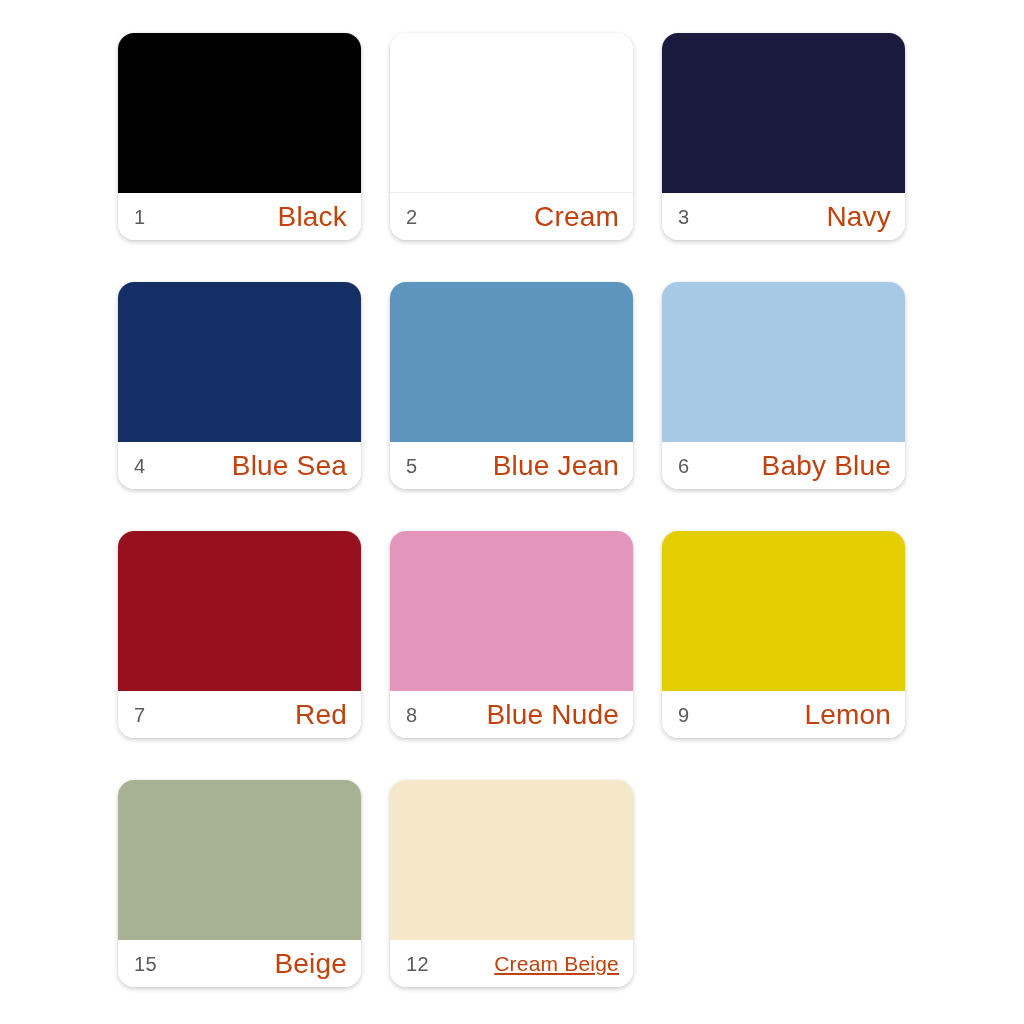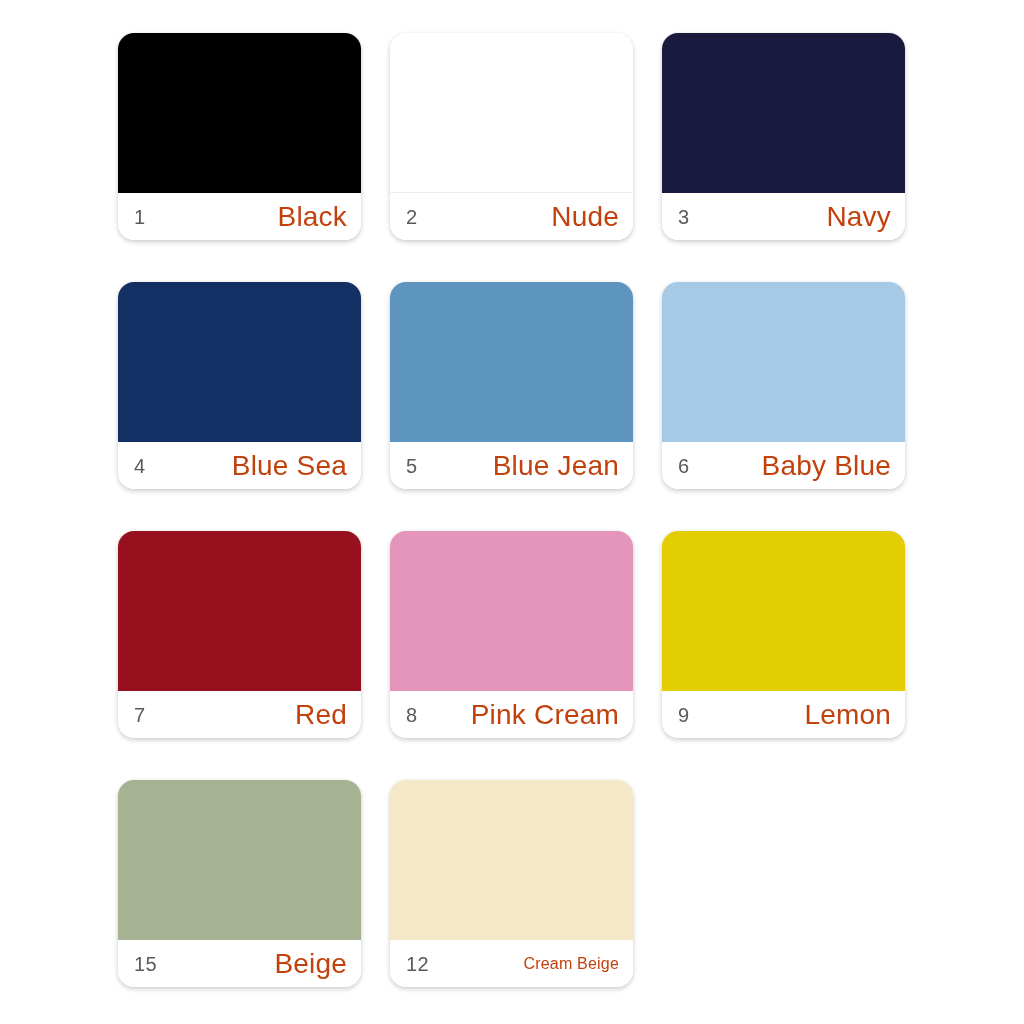--- a/index.html
+++ b/index.html
@@ -68,39 +68,40 @@
   .swatch-name {
     color: #c2410c;
     font-size: 28px;
     font-weight: 300;
     letter-spacing: 0.2px;
     line-height: 1;
     white-space: nowrap;
   }
 
   .swatch-name.name-long {
-    font-size: 16px;
+    font-size: 21px;
+    text-decoration: underline;
   }
 </style>
 </head>
 <body>
 
 <div id="swatch-grid">
     <div class="swatch-card">
       <div class="swatch-color" style="background: rgb(0, 0, 0);"></div>
       <div class="swatch-label">
         <span class="swatch-index">1</span>
         <span class="swatch-name">Black</span>
       </div>
     </div>
     <div class="swatch-card is-light">
       <div class="swatch-color" style="background: rgb(255, 255, 255);"></div>
       <div class="swatch-label">
         <span class="swatch-index">2</span>
-        <span class="swatch-name">Nude</span>
+        <span class="swatch-name">Cream</span>
       </div>
     </div>
     <div class="swatch-card">
       <div class="swatch-color" style="background: rgb(26, 26, 62);"></div>
       <div class="swatch-label">
         <span class="swatch-index">3</span>
         <span class="swatch-name">Navy</span>
       </div>
     </div>
     <div class="swatch-card">
@@ -128,21 +129,21 @@
       <div class="swatch-color" style="background: rgb(150, 16, 29);"></div>
       <div class="swatch-label">
         <span class="swatch-index">7</span>
         <span class="swatch-name">Red</span>
       </div>
     </div>
     <div class="swatch-card">
       <div class="swatch-color" style="background: rgb(228, 149, 187);"></div>
       <div class="swatch-label">
         <span class="swatch-index">8</span>
-        <span class="swatch-name">Pink Cream</span>
+        <span class="swatch-name">Blue Nude</span>
       </div>
     </div>
     <div class="swatch-card">
       <div class="swatch-color" style="background: rgb(227, 206, 3);"></div>
       <div class="swatch-label">
         <span class="swatch-index">9</span>
         <span class="swatch-name">Lemon</span>
       </div>
     </div>
     <div class="swatch-card">

